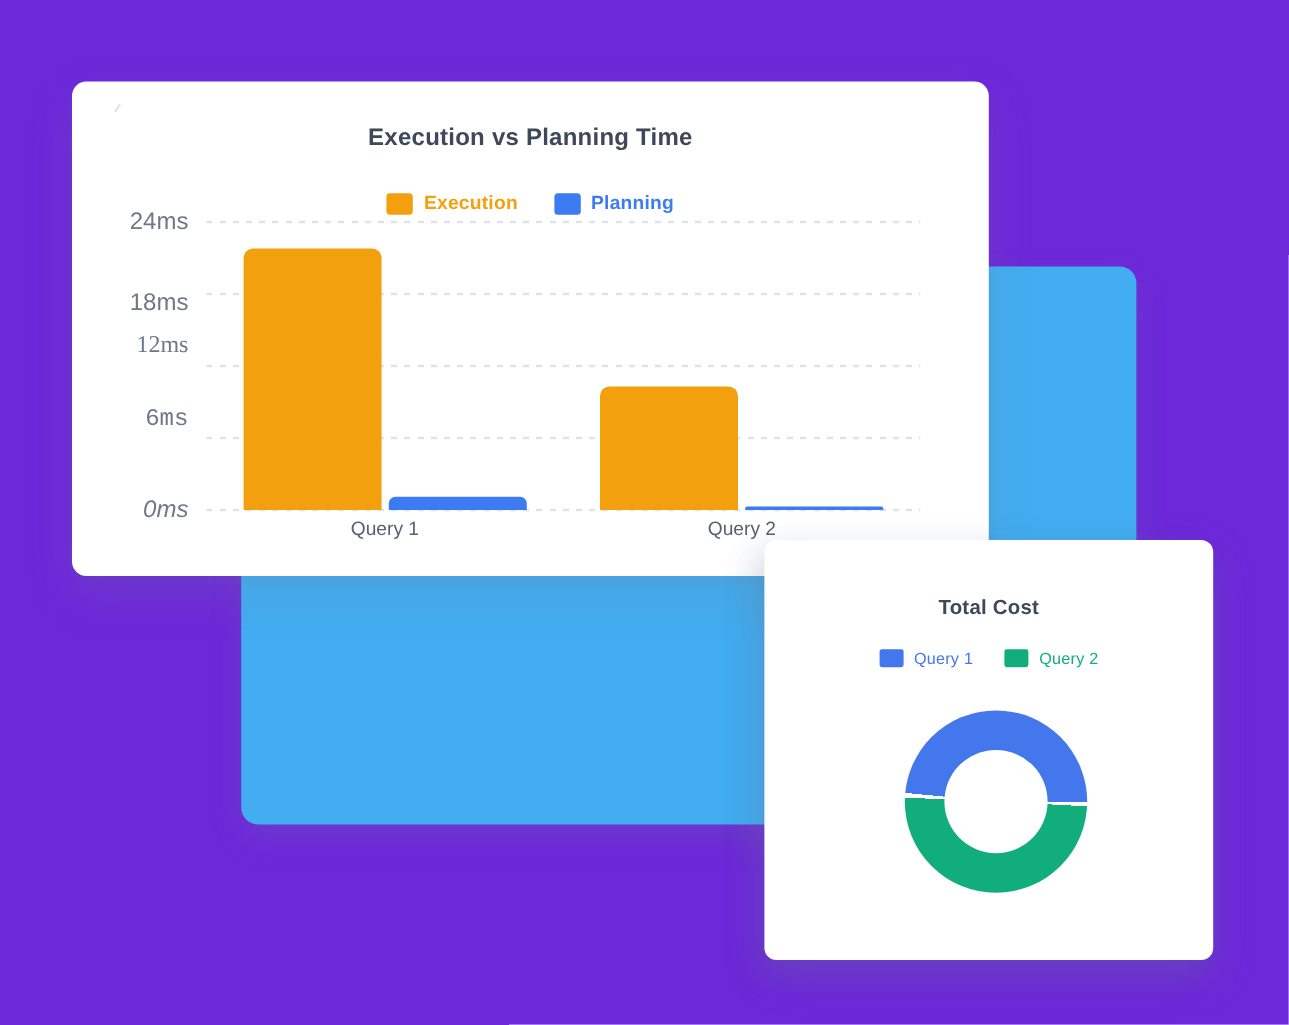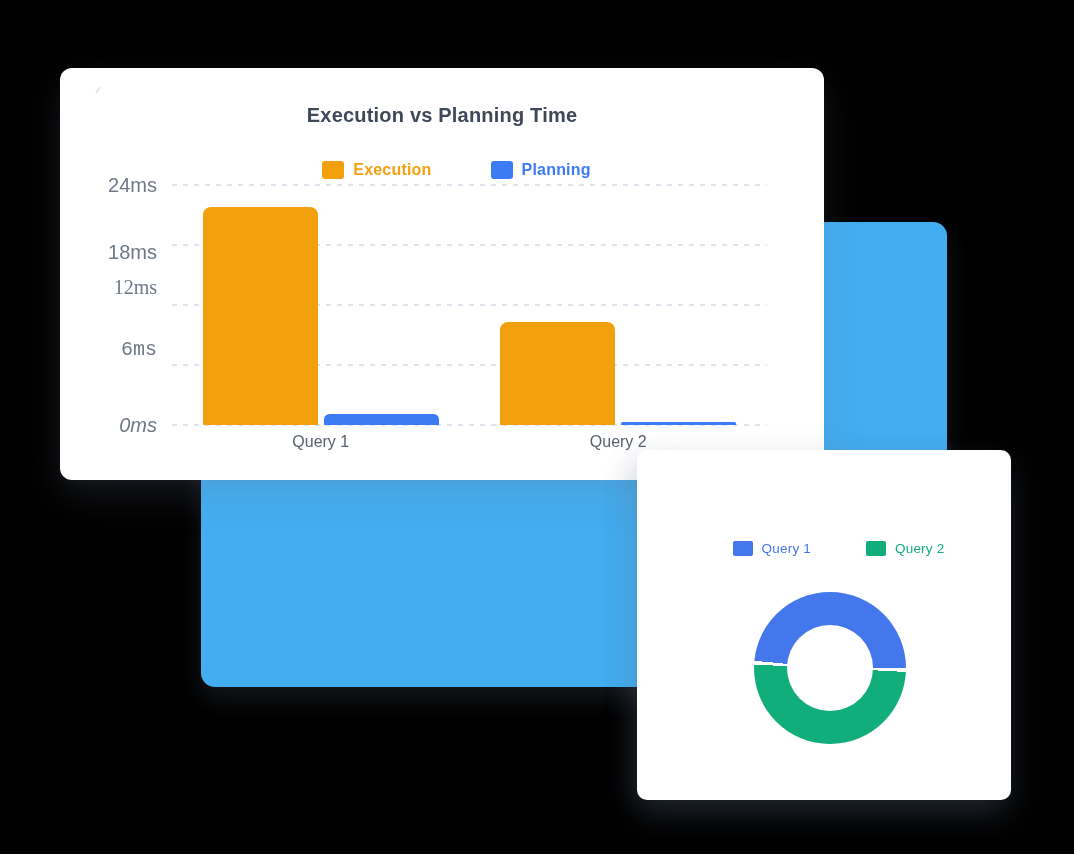--- a/index.html
+++ b/index.html
@@ -1,17 +1,17 @@
 <!DOCTYPE html>
 <html><head>
 <meta charset="utf-8">
 <style>
   html,body{margin:0;padding:0;background:#ffffff;}
   body{font-family:"Liberation Sans", sans-serif;}
-  .canvas{position:relative;width:1074px;height:854px;background:#000000;overflow:hidden;}
+  .canvas{position:relative;width:1074px;height:854px;background:#6d28d9;overflow:hidden;}
 
   
   .blue-panel{
     position:absolute;left:201px;top:222px;width:746px;height:465px;
     border-radius:14px;z-index:1;
     box-shadow:0 12px 26px rgba(110,130,155,.18);
   }
 
   
   .card{position:absolute;background:#ffffff;border-radius:12px;}
@@ -30,21 +30,21 @@
   }
 
   .bar-title{
     position:absolute;left:0;top:36px;width:100%;text-align:center;
     font-size:20px;font-weight:700;color:#3e4858;letter-spacing:.2px;
   }
   .bar-legend{
     position:absolute;left:0;top:93px;width:100%;
     display:flex;justify-content:center;align-items:center;gap:30px;
   }
-  .legend-item{display:flex;align-items:flex-start;gap:9px;cursor:pointer;margin-left:29px;}
+  .legend-item{display:flex;align-items:flex-start;gap:9px;cursor:pointer;}
   .swatch{width:22px;height:18px;border-radius:3px;display:inline-block;}
   .legend-label{font-size:16px;font-weight:600;letter-spacing:.2px;}
 
   .bar-y-axis{position:absolute;left:0;top:0;width:97px;height:100%;}
   .y-tick{
     position:absolute;left:0;width:97px;text-align:right;
     font-size:20px;line-height:20px;color:#6f7887;
   }
   .bar-plot-area{position:absolute;left:112px;top:117px;width:595px;height:240px;}
   .gridline{
@@ -114,20 +114,21 @@
         <div class="bar" style="left: 30.75px; width: 115px; height: 218px; background: rgb(243, 160, 14); border-radius: 8px 8px 0px 0px;"></div>
         <div class="bar" style="left: 151.75px; width: 115px; height: 11px; background: rgb(61, 123, 242); border-radius: 5.5px 5.5px 0px 0px;"></div>
         <div class="x-label" style="left: 48.75px;">Query 1</div>
         <div class="bar" style="left: 328.25px; width: 115px; height: 103px; background: rgb(243, 160, 14); border-radius: 8px 8px 0px 0px;"></div>
         <div class="bar" style="left: 449.25px; width: 115px; height: 3px; background: rgb(61, 123, 242); border-radius: 1.5px 1.5px 0px 0px;"></div>
         <div class="x-label" style="left: 346.25px;">Query 2</div>
       </div>
   </div>
 
   <div class="card pie-card">
+    <div class="pie-title">Total Cost</div>
 
     <div class="pie-legend">
       <div class="legend-item">
         <span class="swatch" style="background: rgb(67, 119, 235);"></span>
         <span class="legend-label" style="color: rgb(67, 119, 235);">Query 1</span>
       </div>
       <div class="legend-item">
         <span class="swatch" style="background: rgb(17, 174, 124);"></span>
         <span class="legend-label" style="color: rgb(17, 174, 124);">Query 2</span>
       </div>

